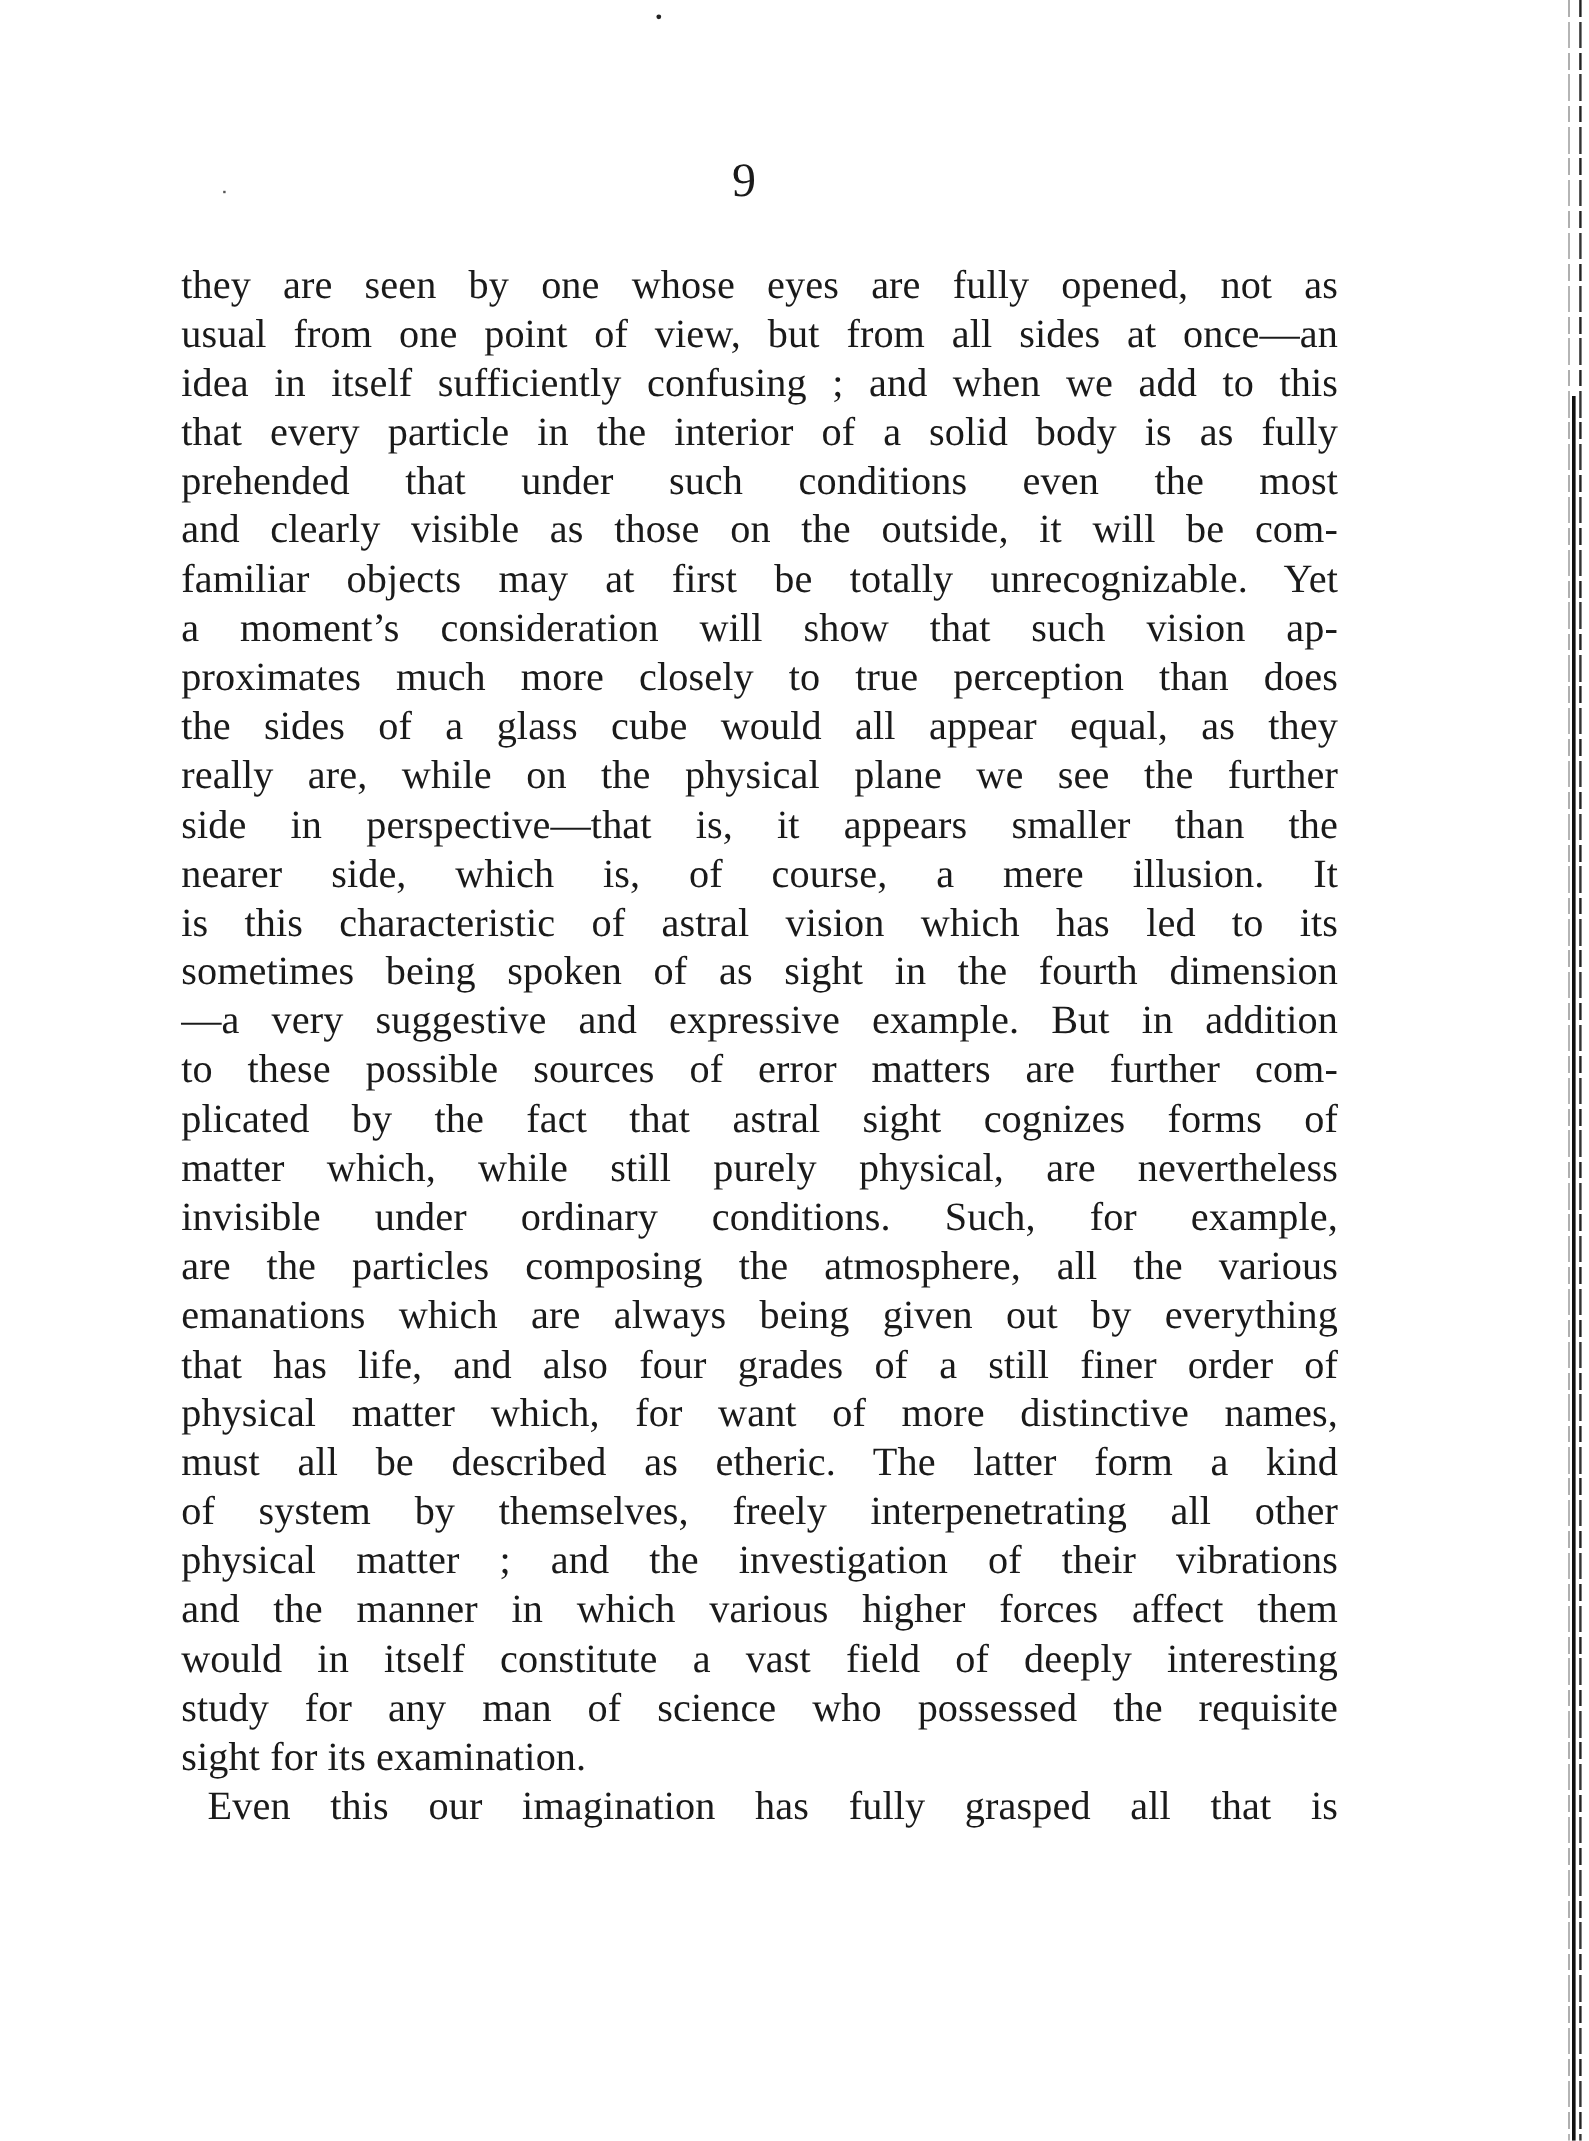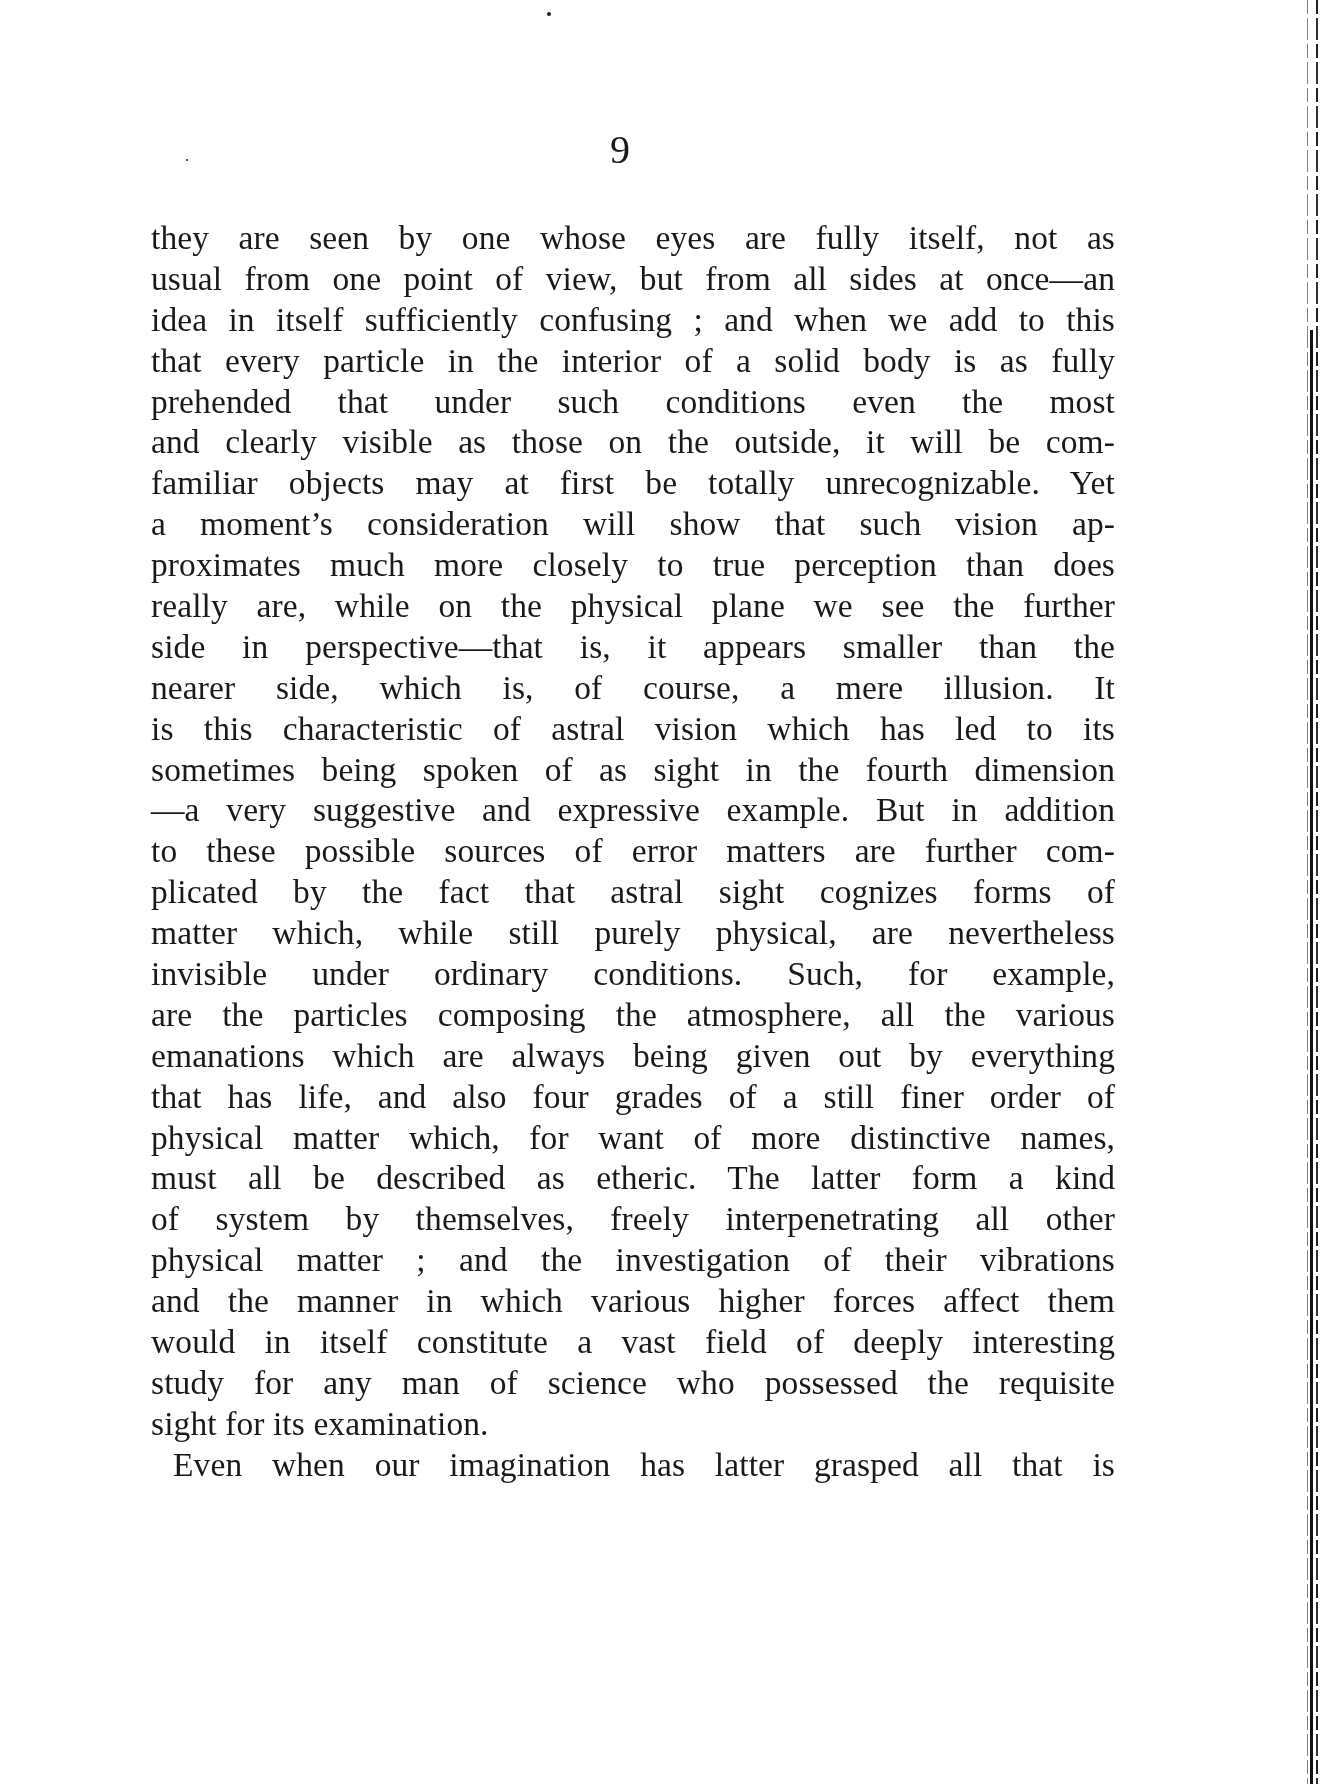--- a/index.html
+++ b/index.html
@@ -90,29 +90,30 @@
 </head>
 <body>
 
 <div class="page">
   <div class="top-dot"></div>
   <div class="margin-dot"></div>
 
   <div class="page-number">9</div>
 
   <div class="text-block">
-    <span class="line">they are seen by one whose eyes are fully itself, not as</span>
+    <span class="line">they are seen by one whose eyes are fully opened, not as</span>
     <span class="line">usual from one point of view, but from all sides at once—an</span>
     <span class="line">idea in itself sufficiently confusing ; and when we add to this</span>
     <span class="line">that every particle in the interior of a solid body is as fully</span>
     <span class="line">prehended that under such conditions even the most</span>
     <span class="line">and clearly visible as those on the outside, it will be com-</span>
     <span class="line">familiar objects may at first be totally unrecognizable.   Yet</span>
     <span class="line">a moment’s consideration will show that such vision ap-</span>
     <span class="line">proximates much more closely to true perception than does</span>
+    <span class="line">the sides of a glass cube would all appear equal, as they</span>
     <span class="line">really are, while on the physical plane we see the further</span>
     <span class="line">side in perspective—that is, it appears smaller than the</span>
     <span class="line">nearer side, which is, of course, a mere illusion.   It</span>
     <span class="line">is this characteristic of astral vision which has led to its</span>
     <span class="line">sometimes being spoken of as sight in the fourth dimension</span>
     <span class="line">—a very suggestive and expressive example.   But in addition</span>
     <span class="line">to these possible sources of error matters are further com-</span>
     <span class="line">plicated by the fact that astral sight cognizes forms of</span>
     <span class="line">matter which, while still purely physical, are nevertheless</span>
     <span class="line">invisible under ordinary conditions.   Such, for example,</span>
@@ -120,19 +121,19 @@
     <span class="line">emanations which are always being given out by everything</span>
     <span class="line">that has life, and also four grades of a still finer order of</span>
     <span class="line">physical matter which, for want of more distinctive names,</span>
     <span class="line">must all be described as etheric.   The latter form a kind</span>
     <span class="line">of system by themselves, freely interpenetrating all other</span>
     <span class="line">physical matter ; and the investigation of their vibrations</span>
     <span class="line">and the manner in which various higher forces affect them</span>
     <span class="line">would in itself constitute a vast field of deeply interesting</span>
     <span class="line">study for any man of science who possessed the requisite</span>
     <span class="line last">sight for its examination.</span>
-    <span class="line indent">Even when our imagination has latter grasped all that is</span>
+    <span class="line indent">Even this our imagination has fully grasped all that is</span>
   </div>
 
   <div class="scan-edge e2"></div>
   <div class="scan-edge e1"></div>
   <div class="scan-edge thick"></div>
 </div>
 
 </body></html>

